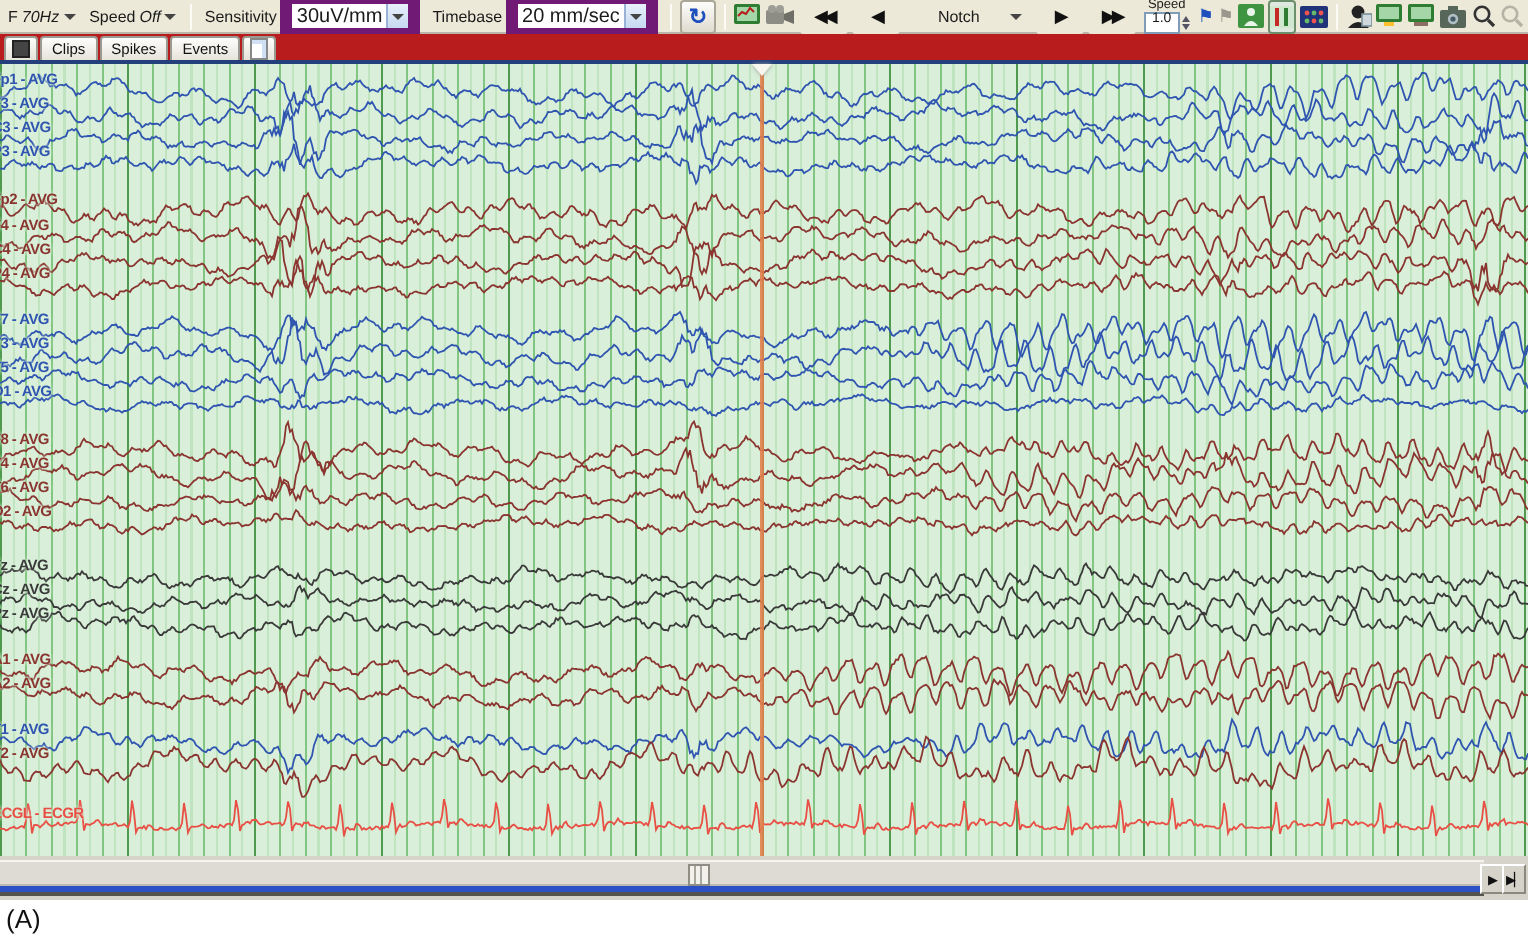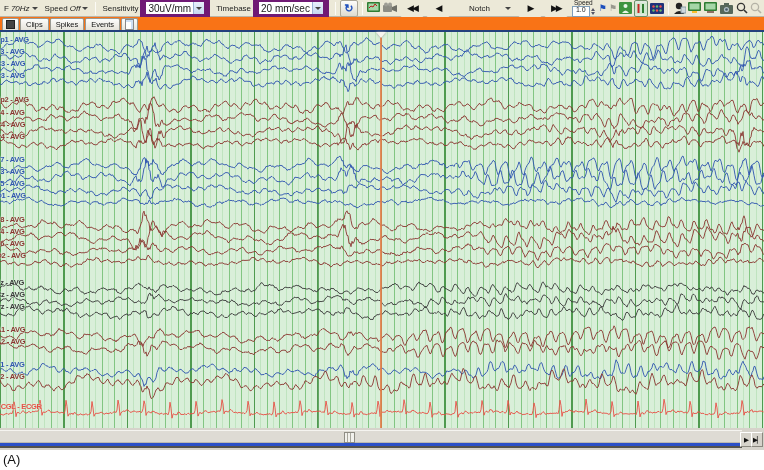--- a/index.html
+++ b/index.html
@@ -34,21 +34,21 @@
   .spinners i{display:block;width:0;height:0;border:2.5px solid transparent;}
   .spinners .up{border-bottom:3px solid #556;margin-bottom:1px;}
   .spinners .dn{border-top:3px solid #556;}
   .ico{display:inline-flex;align-items:center;justify-content:center;width:16px;height:15px;margin:0 1px;}
   .ico svg{display:block;}
   .ico.sel{border:1px solid #6a8f6a;background:#dfe8df;border-radius:2px;}
   .flagblue{color:#1d4fbd;font-size:9px;}
   .flaggrey{color:#9a988e;font-size:9px;}
 
   
-  .tabbar{position:absolute;top:17px;left:0;width:764px;height:13px;background:#f97316;display:flex;
+  .tabbar{position:absolute;top:17px;left:0;width:764px;height:13px;background:#b91c1c;display:flex;
     align-items:flex-end;box-sizing:border-box;padding-left:2px;}
   .tab{display:inline-flex;align-items:center;justify-content:center;height:11px;border:1px solid #9a9a92;
     border-bottom:none;border-radius:2px 2px 0 0;background:linear-gradient(#fdfdfc,#e6e3da);
     font-size:7.5px;color:#111;padding:0 5px;margin-right:1px;}
   .tab.icon-tab{padding:0 3px;}
   .sheet{width:7px;height:9px;background:#fff;border:1px solid #888;box-shadow:inset -2px 2px 0 #cfe0f5;}
   .sq{width:7px;height:7px;background:#444;border:1px solid #222;}
 
   
   .eeg{position:absolute;top:30px;left:0;width:764px;height:398px;box-sizing:border-box;

